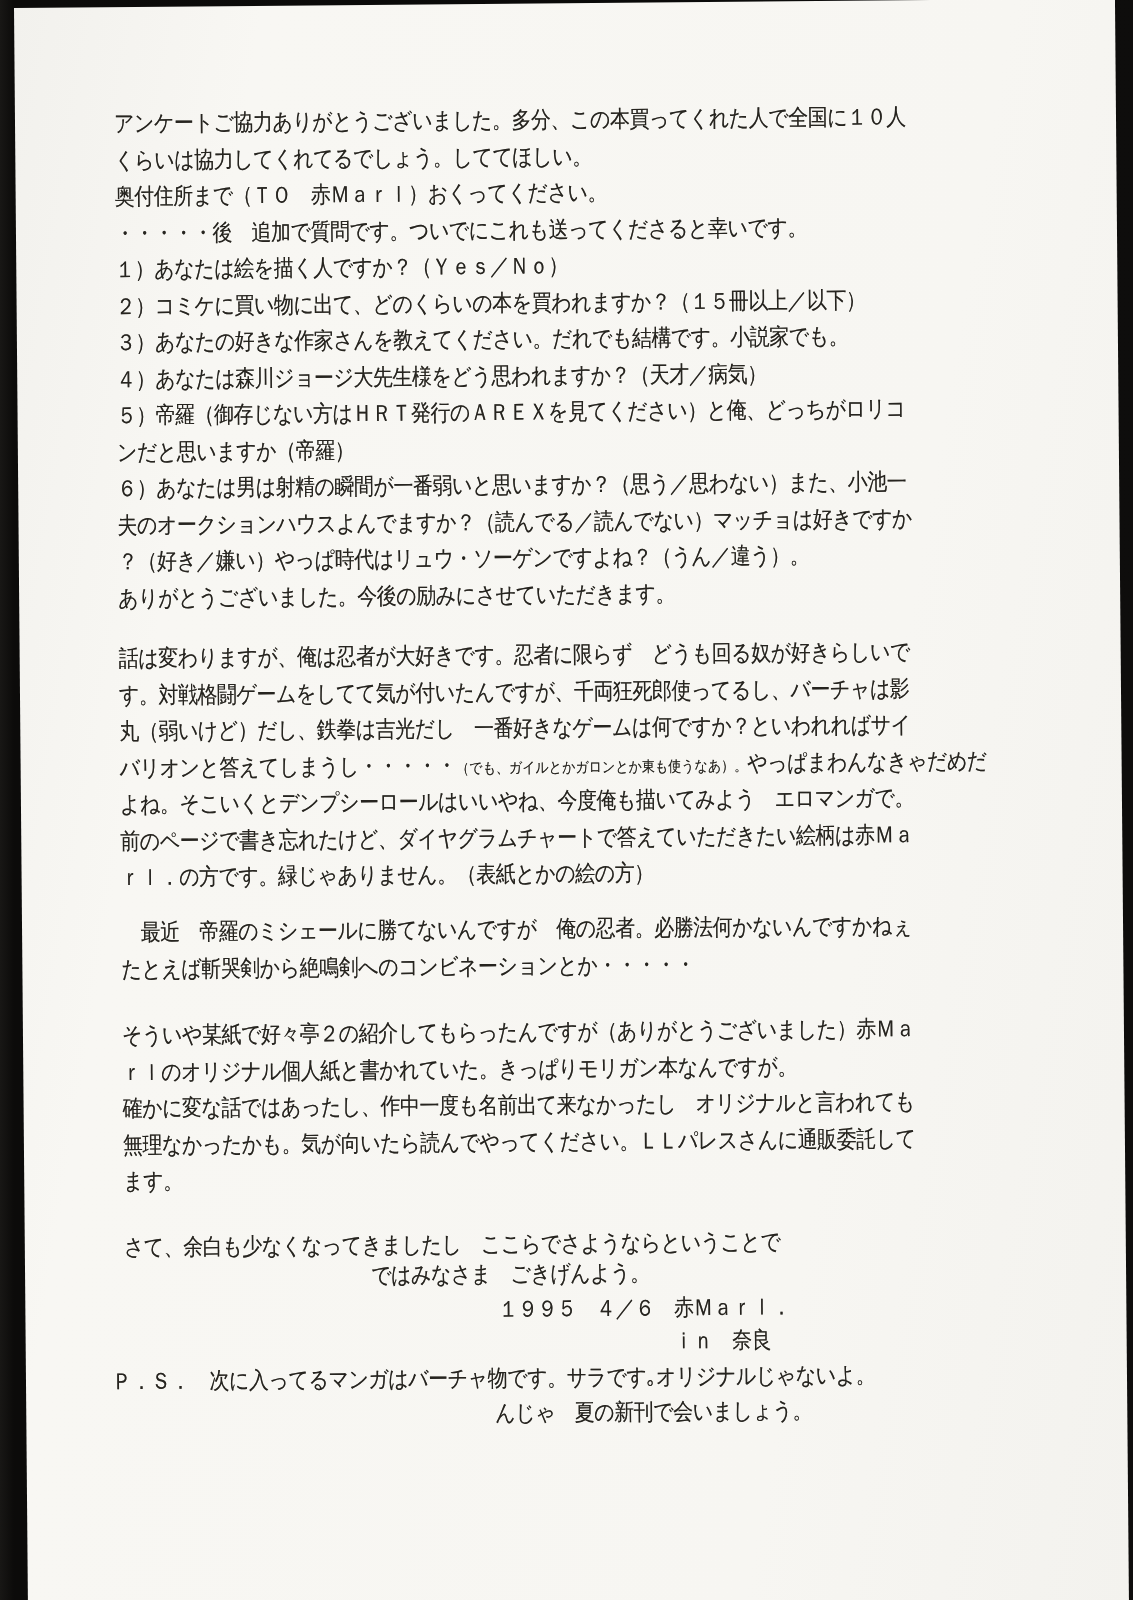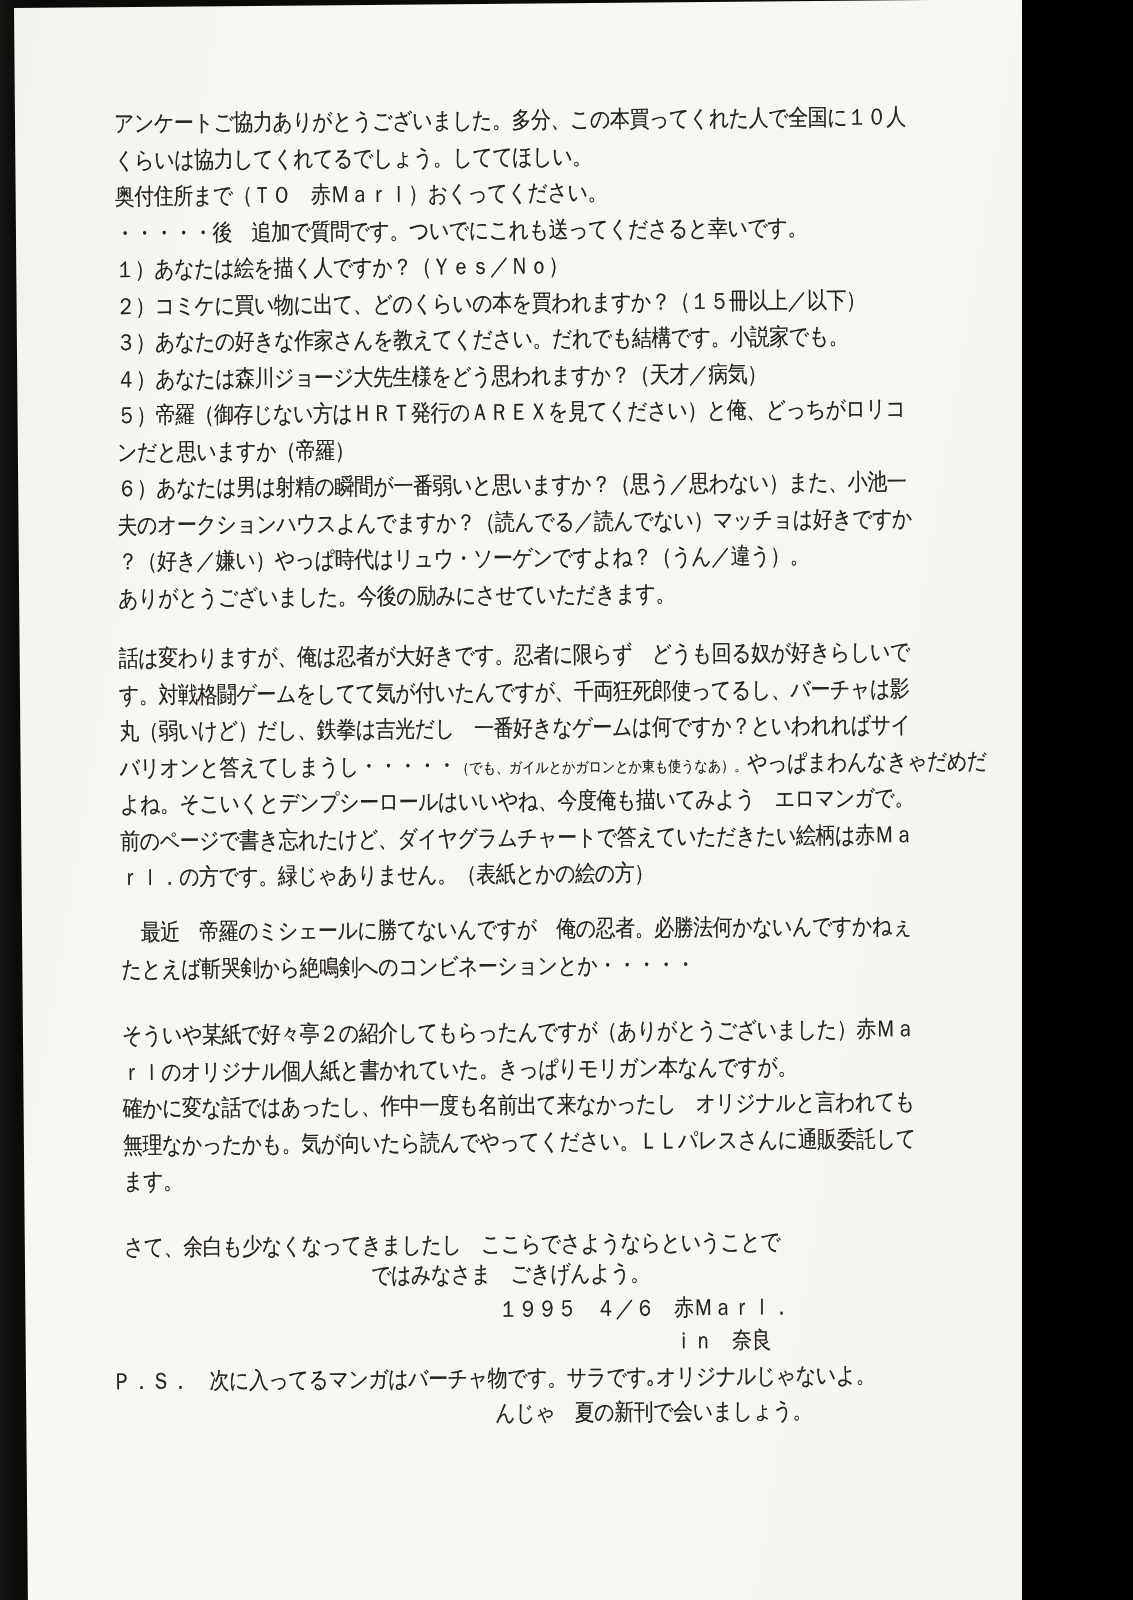--- a/index.html
+++ b/index.html
@@ -7,21 +7,21 @@
     padding: 0;
     width: 1133px;
     height: 1600px;
     overflow: hidden;
     background: #000;
     font-family: "Liberation Serif", "DejaVu Serif", serif;
   }
   .scan {
     position: absolute;
     inset: 0;
-    width: 1022px;
+    width: 1133px;
     height: 1600px;
     background: linear-gradient(90deg, #181715 0px, #0c0b0a 14px, #0a0a09 60%, #0e0d0c 100%);
     overflow: hidden;
   }
   .page {
     position: absolute;
     left: 14px;
     top: 8px;
     width: 1101px;
     height: 1620px;

